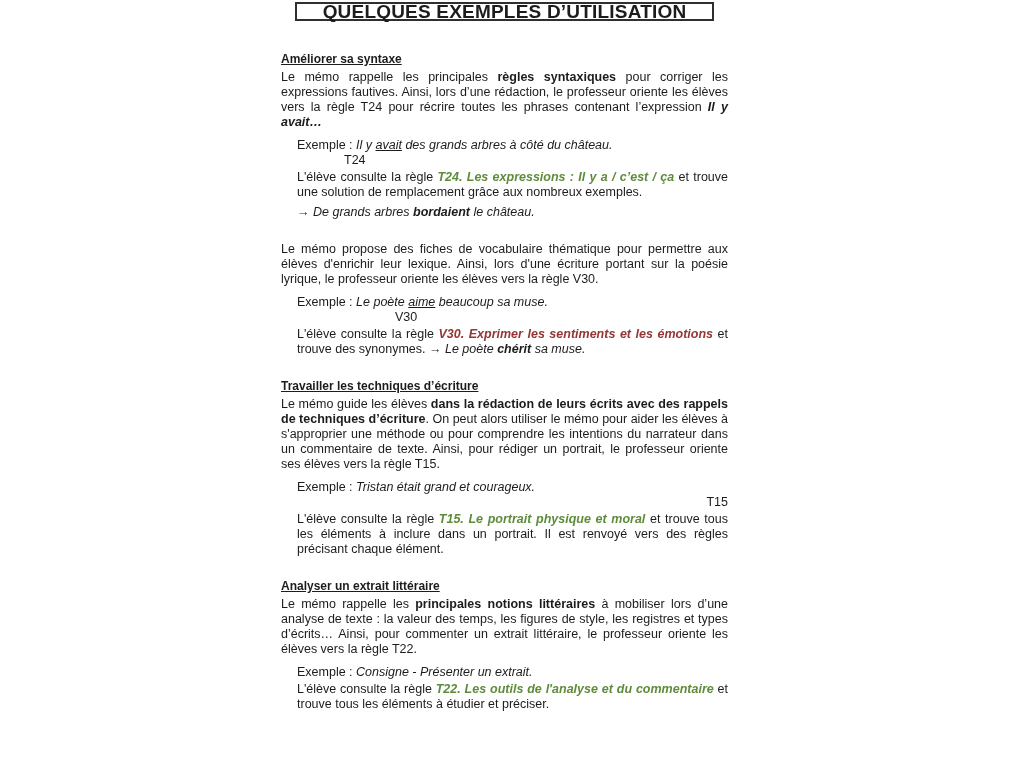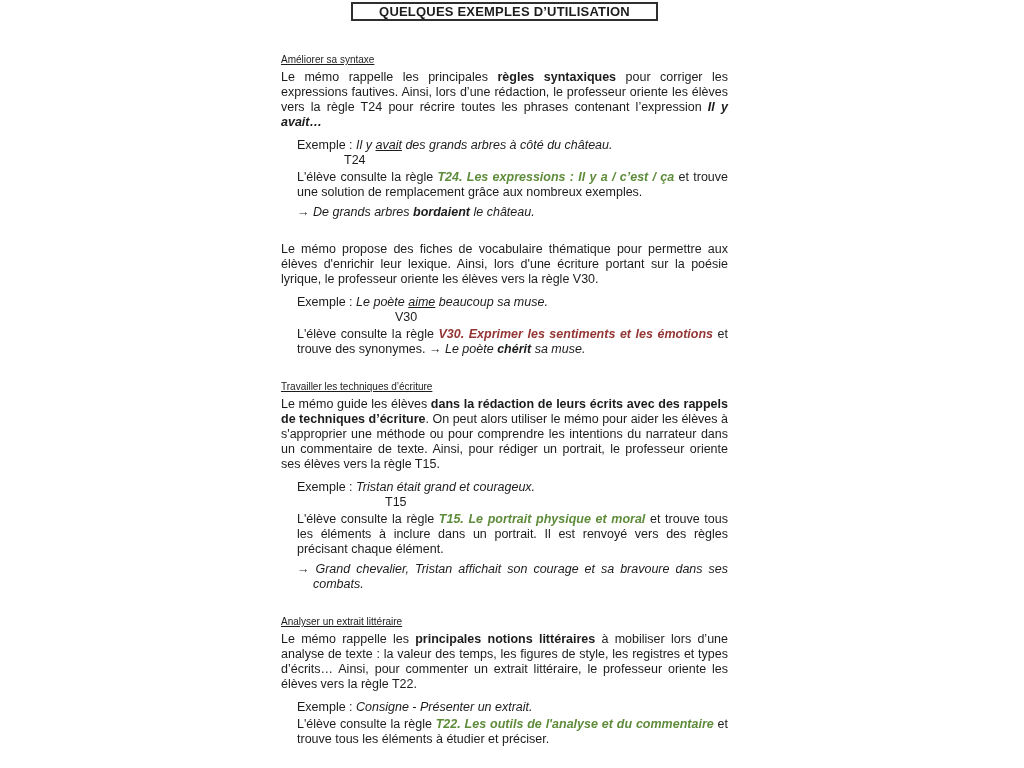--- a/index.html
+++ b/index.html
@@ -15,46 +15,46 @@
     padding-left:281px;
     width:728px; 
   }
   .content { width:447px; }
 
   .title-box {
     margin:0 auto 31px auto;
     width:max-content;
     border:2px solid #2f2f2f;
     padding:0 26px;
-    font-size:13px;
+    font-size:19px;
     line-height:15px;
     font-weight:bold;
     text-align:right;
     letter-spacing:0.2px;
   }
 
   section.doc-section + section.doc-section { margin-top:22px; }
 
   .heading {
-    font-size:10px;
-    font-weight:normal;
+    font-size:12px;
+    font-weight:bold;
     text-decoration:underline;
     margin-bottom:3px;
   }
   .intro {
     text-align:justify;
     margin-bottom:8px;
   }
   .example { margin-left:16px; width:431px; }
   .ex-sentence { text-align:left; }
   .ex-ref { white-space:pre; }
   .ex-ref:empty { display:none; }
   section.doc-section:nth-of-type(1) .ex-ref { margin-left:47px; }
   section.doc-section:nth-of-type(2) .ex-ref { margin-left:98px; }
-  section.doc-section:nth-of-type(3) .ex-ref { margin-left:88px; }
+  section.doc-section:nth-of-type(3) .ex-ref { margin-left:60px;text-align:right; }
   .ex-consult {
     text-align:justify;
     margin-top:2px;
   }
   .ex-result {
     margin-top:5px;
     text-align:justify;
     padding-left:16px;
     text-indent:-16px;
   }
@@ -88,21 +88,20 @@
         </div>
     </section>
 
     <section class="doc-section">
       <div class="heading">Travailler les techniques d’écriture</div>
       <p class="intro"><span>Le mémo guide les élèves </span><span style="font-weight: bold;">dans la rédaction de leurs écrits avec des rappels de techniques d’écriture</span><span>. On peut alors utiliser le mémo pour aider les élèves à s'approprier une méthode ou pour comprendre les intentions du narrateur dans un commentaire de texte. Ainsi, pour rédiger un portrait, le professeur oriente ses élèves vers la règle T15.</span></p>
       <div class="example">
           <div class="ex-sentence"><span>Exemple : </span><span style="font-style: italic;">Tristan était grand et courageux.</span></div>
           <div class="ex-ref">T15</div>
           <p class="ex-consult"><span>L'élève consulte la règle </span><span style="font-weight: bold; font-style: italic; color: rgb(95, 140, 59);">T15. Le portrait physique et moral</span><span> et trouve tous les éléments à inclure dans un portrait. Il est renvoyé vers des règles précisant chaque élément.</span></p>
-          <div class="ex-result"><span>→ </span><span style="font-style: italic;">Grand chevalier, Tristan affichait son courage et sa bravoure dans ses combats.</span></div>
         </div>
     </section>
 
     <section class="doc-section">
       <div class="heading">Analyser un extrait littéraire</div>
       <p class="intro"><span>Le mémo rappelle les </span><span style="font-weight: bold;">principales notions littéraires</span><span> à mobiliser lors d’une analyse de texte : la valeur des temps, les figures de style, les registres et types d’écrits… Ainsi, pour commenter un extrait littéraire, le professeur oriente les élèves vers la règle T22.</span></p>
       <div class="example">
           <div class="ex-sentence"><span>Exemple : </span><span style="font-style: italic;">Consigne - Présenter un extrait.</span></div>
           <p class="ex-consult"><span>L'élève consulte la règle </span><span style="font-weight: bold; font-style: italic; color: rgb(95, 140, 59);">T22. Les outils de l'analyse et du commentaire</span><span> et trouve tous les éléments à étudier et préciser.</span></p>
         </div>

